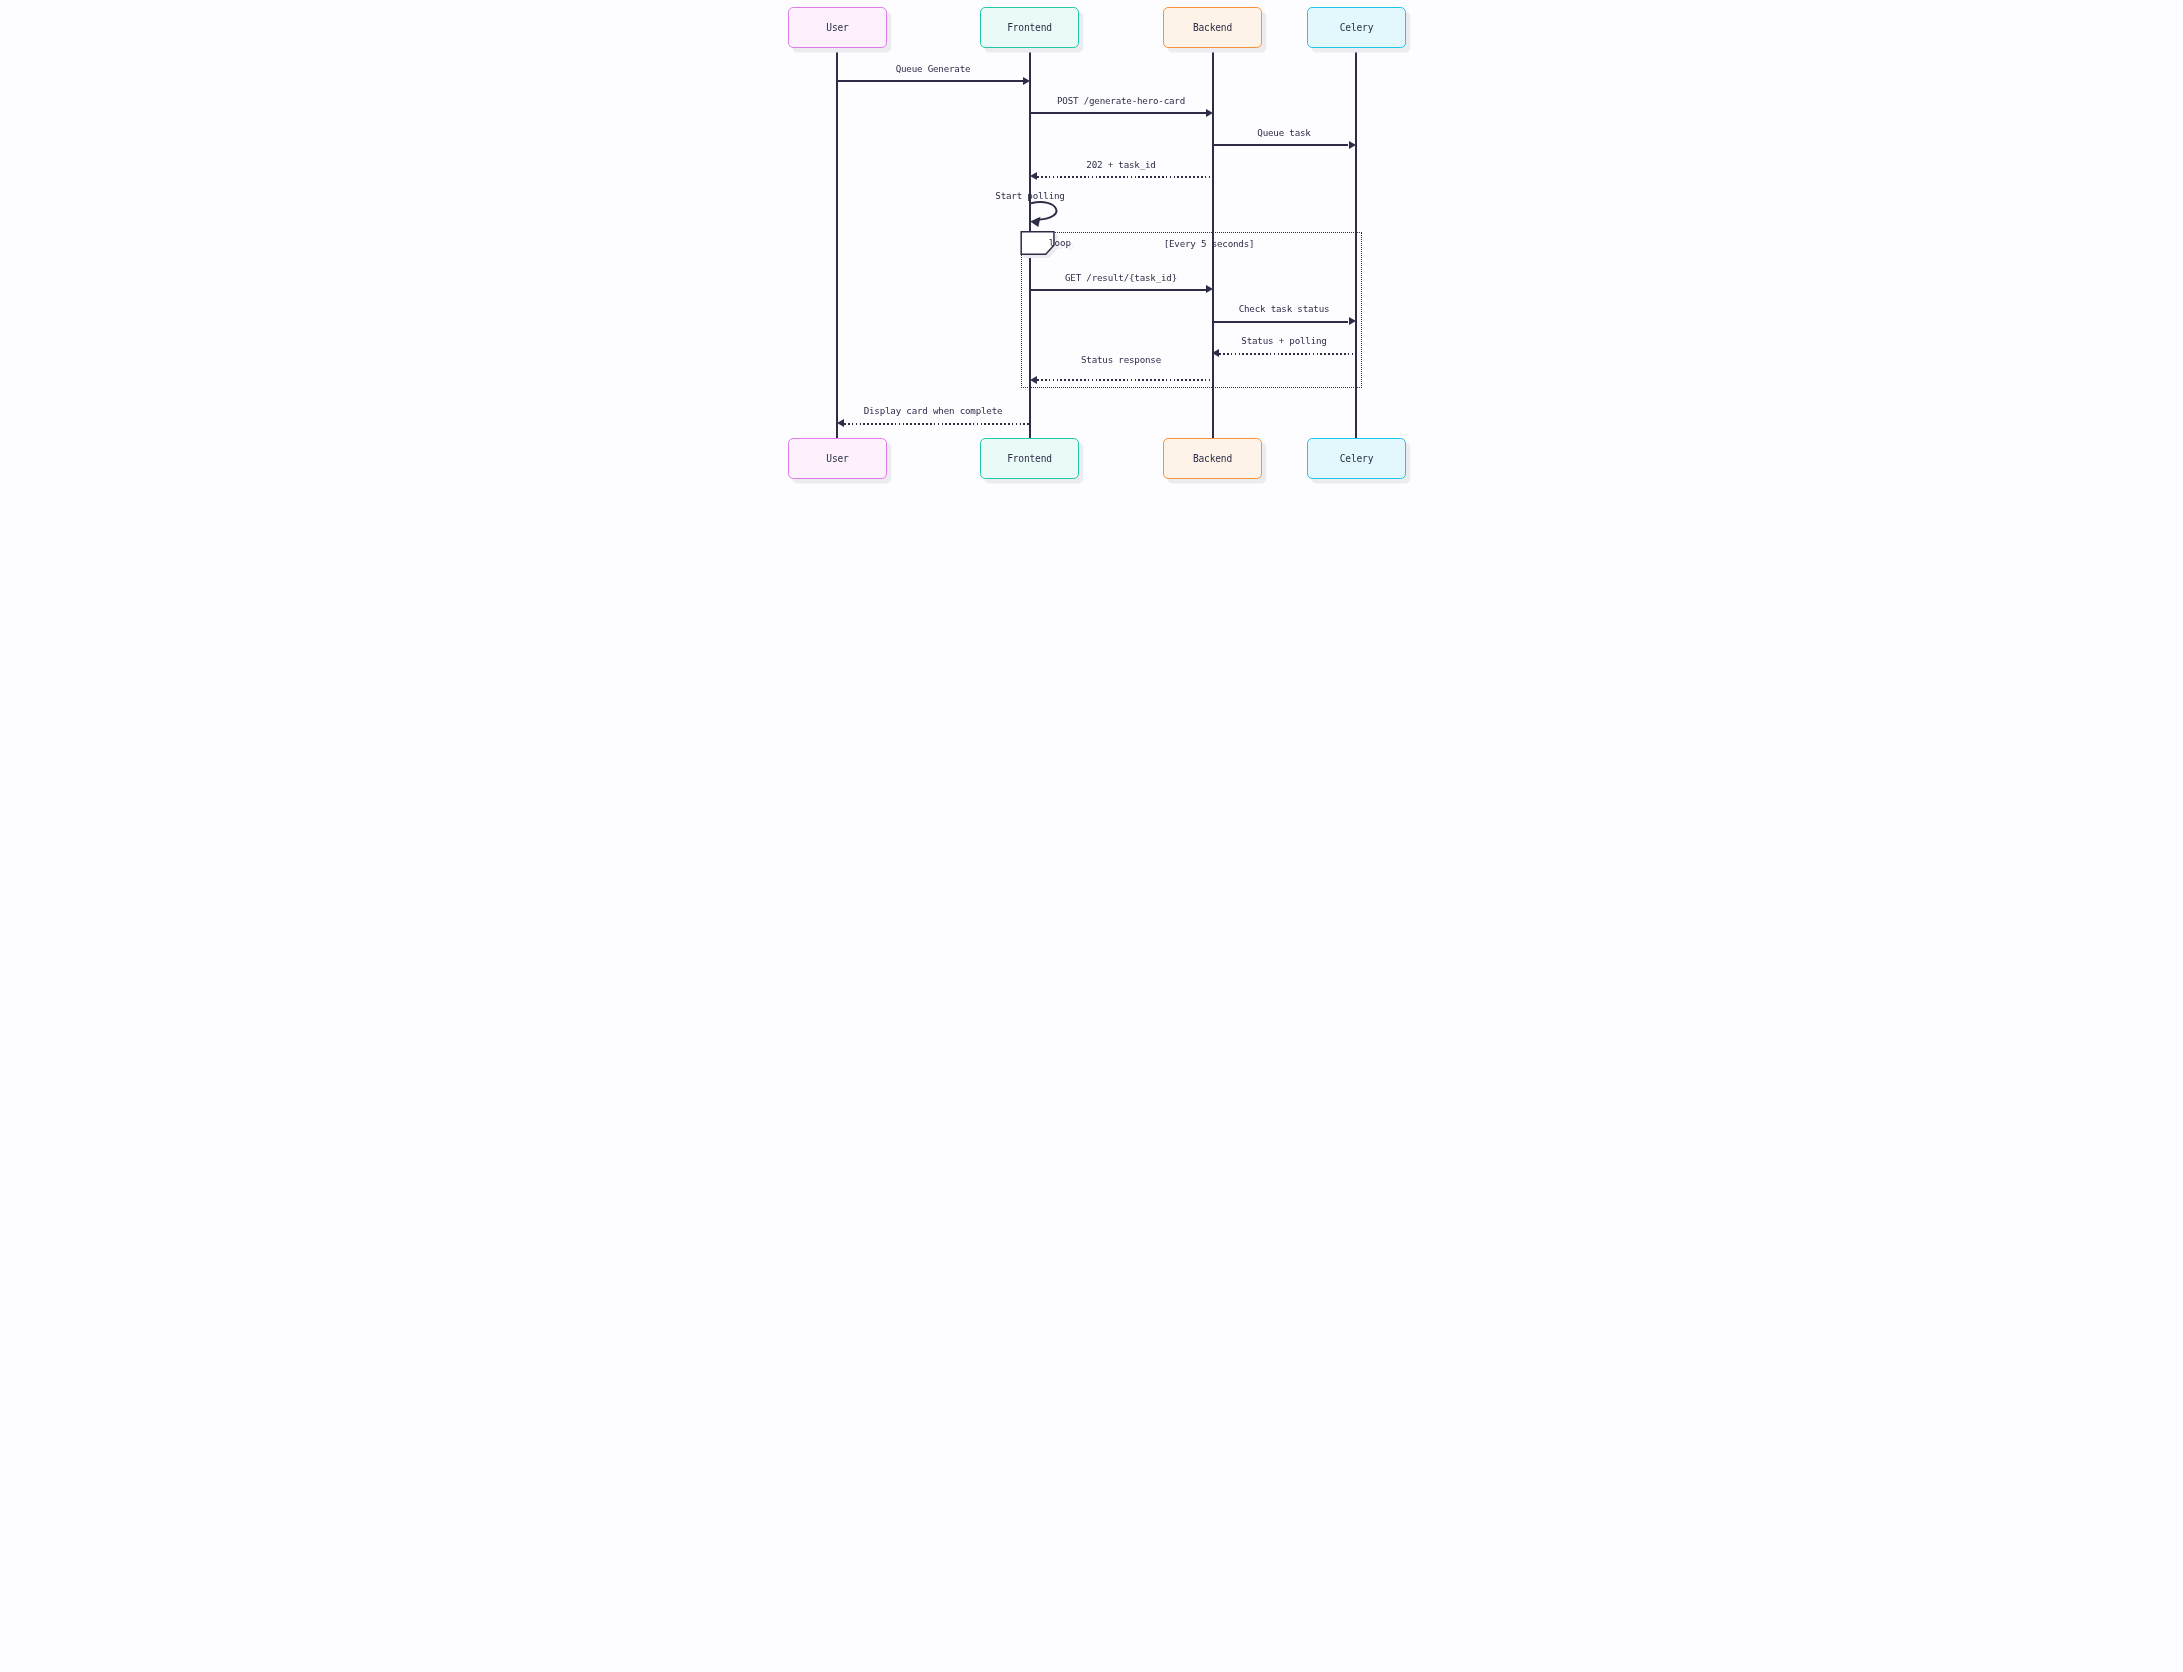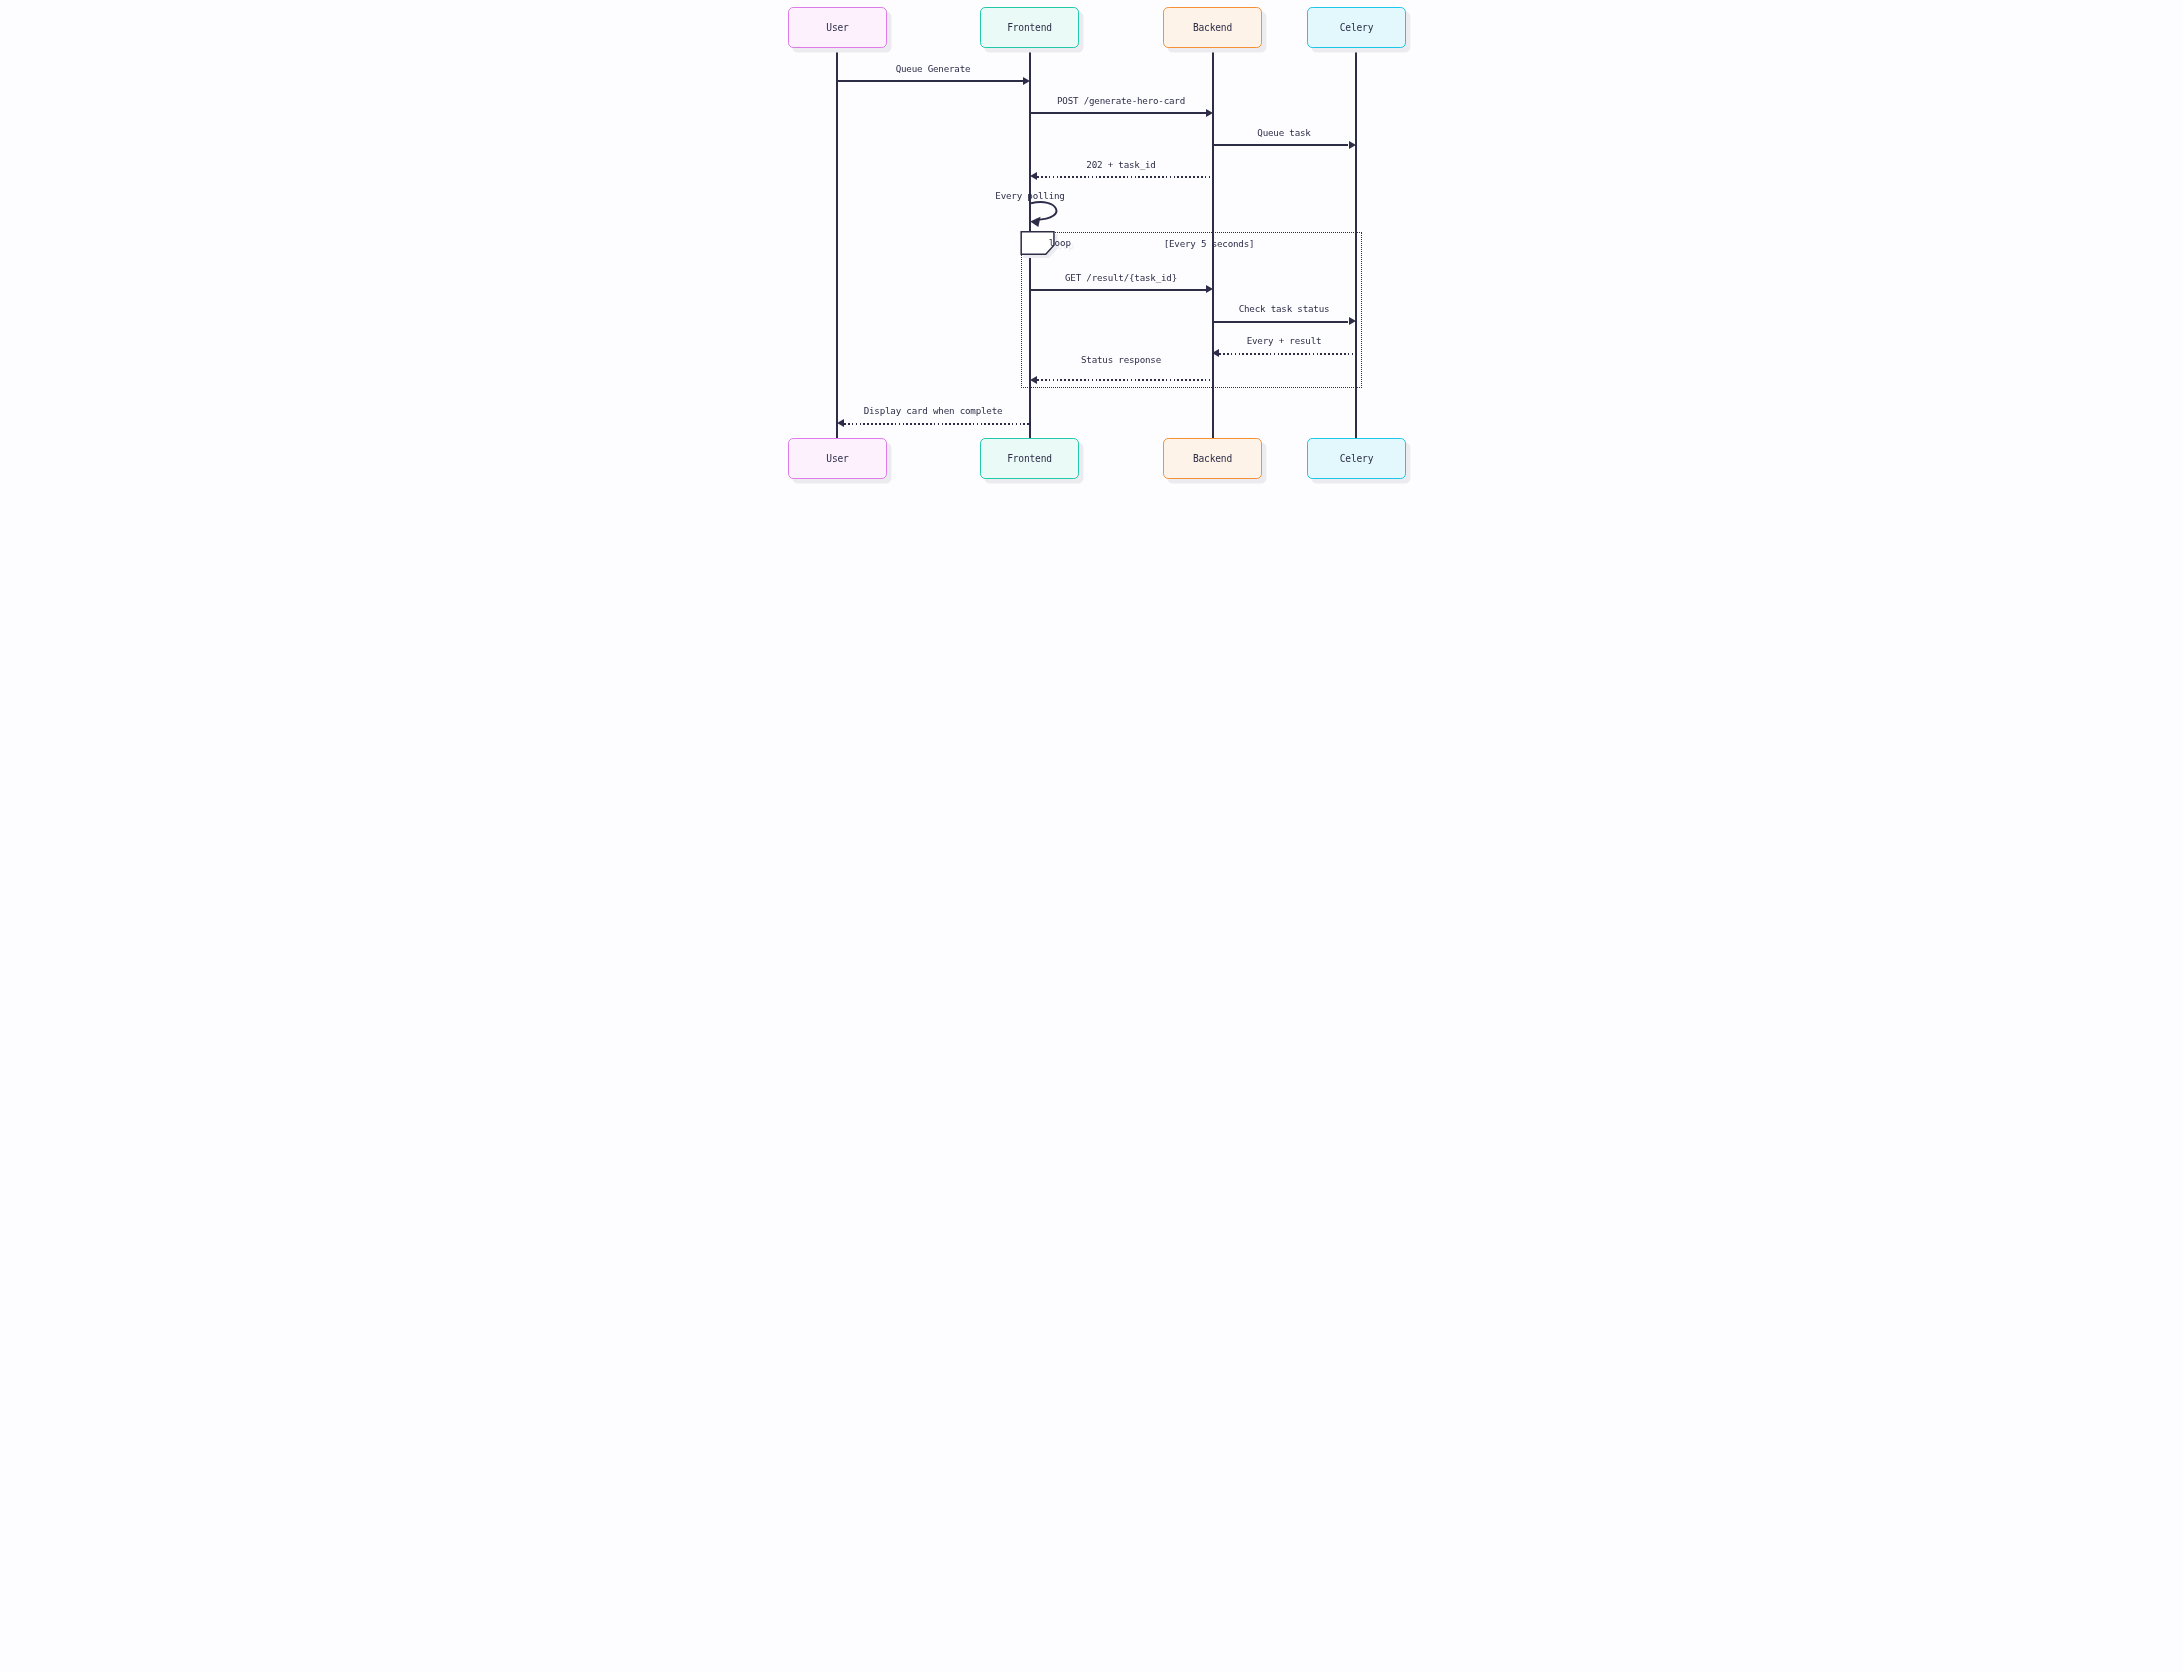--- a/index.html
+++ b/index.html
@@ -93,21 +93,21 @@
   <div class="tri-r" style="left:452px; top:109px;"></div>
 
   <div class="mlabel" style="left:530px; top:127px;">Queue task</div>
   <div class="soline" style="left:458px; top:144px; width:136px;"></div>
   <div class="tri-r" style="left:595px; top:141px;"></div>
 
   <div class="mlabel" style="left:367px; top:159px;">202 + task_id</div>
   <div class="tri-l" style="left:276px; top:172px;"></div>
   <div class="dotline" style="left:283px; top:176px; width:176px;"></div>
 
-  <div class="mlabel" style="left:276px; top:190px;">Every polling</div>
+  <div class="mlabel" style="left:276px; top:190px;">Start polling</div>
   <svg class="selfloop" width="48" height="31" viewBox="0 0 110 72">
     <path d="M 4 10 C 64 -6, 94 46, 16 48" fill="none" stroke="#2d2d48" stroke-width="4.5"></path>
     <polygon points="2,52 26,41 21,65" fill="#2d2d48"></polygon>
   </svg>
 
   <div class="looprect"></div>
   <div class="looptag">
     <svg width="36" height="25" viewBox="0 0 82 58">
       <polygon points="2,2 78,2 78,33 59,54 2,54" fill="#ffffff" stroke="#2d2d48" stroke-width="3.5"></polygon>
     </svg>
@@ -116,21 +116,21 @@
   <div class="looptitle">[Every 5 seconds]</div>
 
   <div class="mlabel" style="left:367px; top:272px;">GET /result/{task_id}</div>
   <div class="soline" style="left:276px; top:289px; width:176px;"></div>
   <div class="tri-r" style="left:452px; top:285px;"></div>
 
   <div class="mlabel" style="left:530px; top:303px;">Check task status</div>
   <div class="soline" style="left:458px; top:321px; width:136px;"></div>
   <div class="tri-r" style="left:595px; top:317px;"></div>
 
-  <div class="mlabel" style="left:530px; top:335px;">Every + result</div>
+  <div class="mlabel" style="left:530px; top:335px;">Status + polling</div>
   <div class="tri-l" style="left:458px; top:349px;"></div>
   <div class="dotline" style="left:465px; top:353px; width:136px;"></div>
 
   <div class="mlabel" style="left:367px; top:354px;">Status response</div>
   <div class="tri-l" style="left:276px; top:376px;"></div>
   <div class="dotline" style="left:283px; top:379px; width:176px;"></div>
 
   <div class="mlabel" style="left:179px; top:405px;">Display card when complete</div>
   <div class="tri-l" style="left:83px; top:419px;"></div>
   <div class="dotline" style="left:90px; top:423px; width:186px;"></div>

